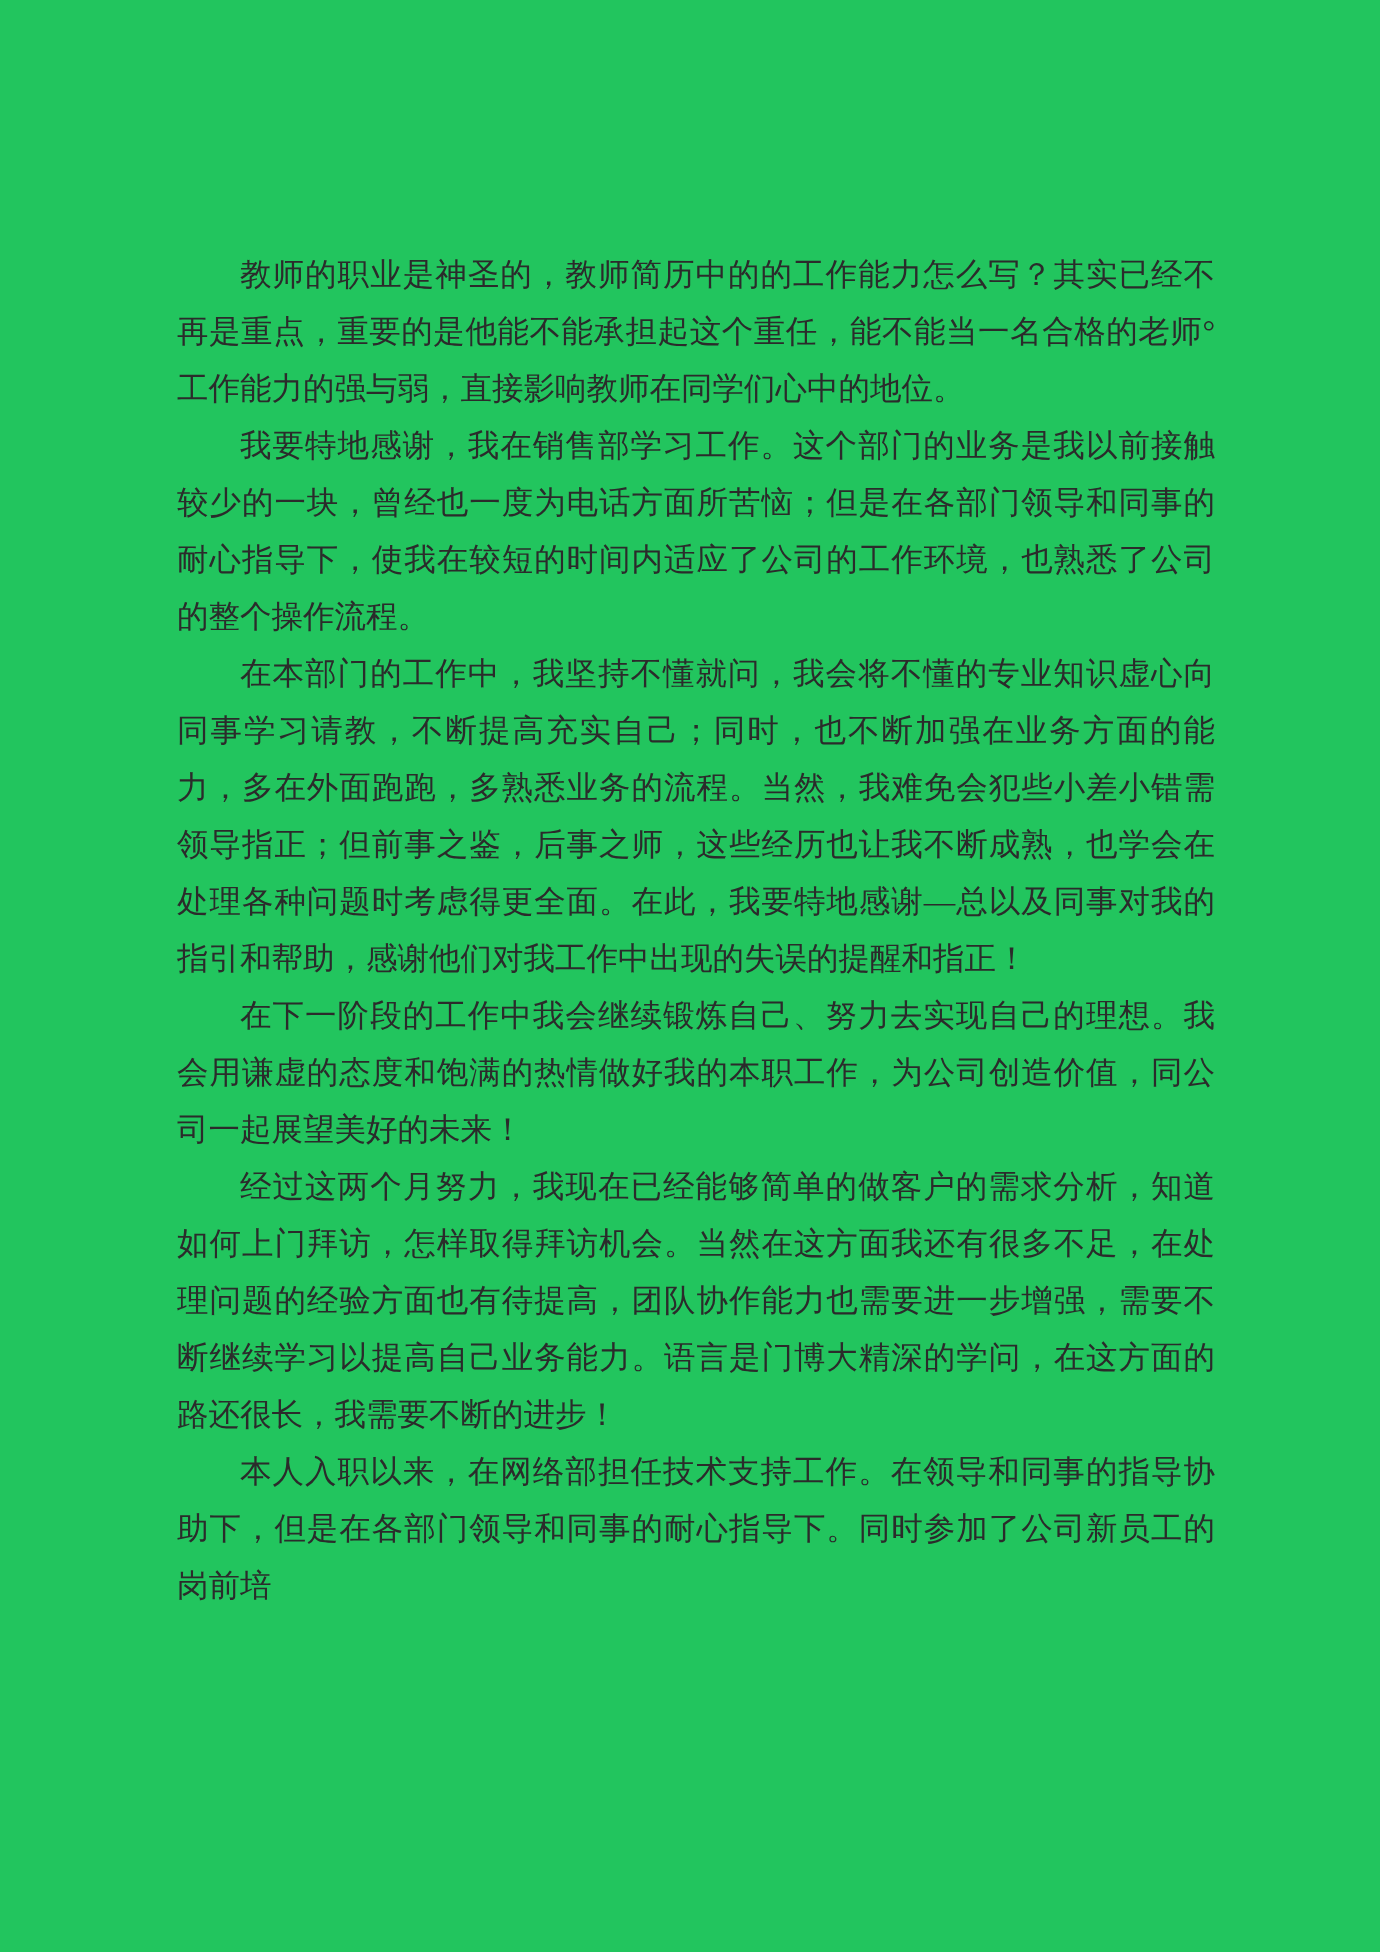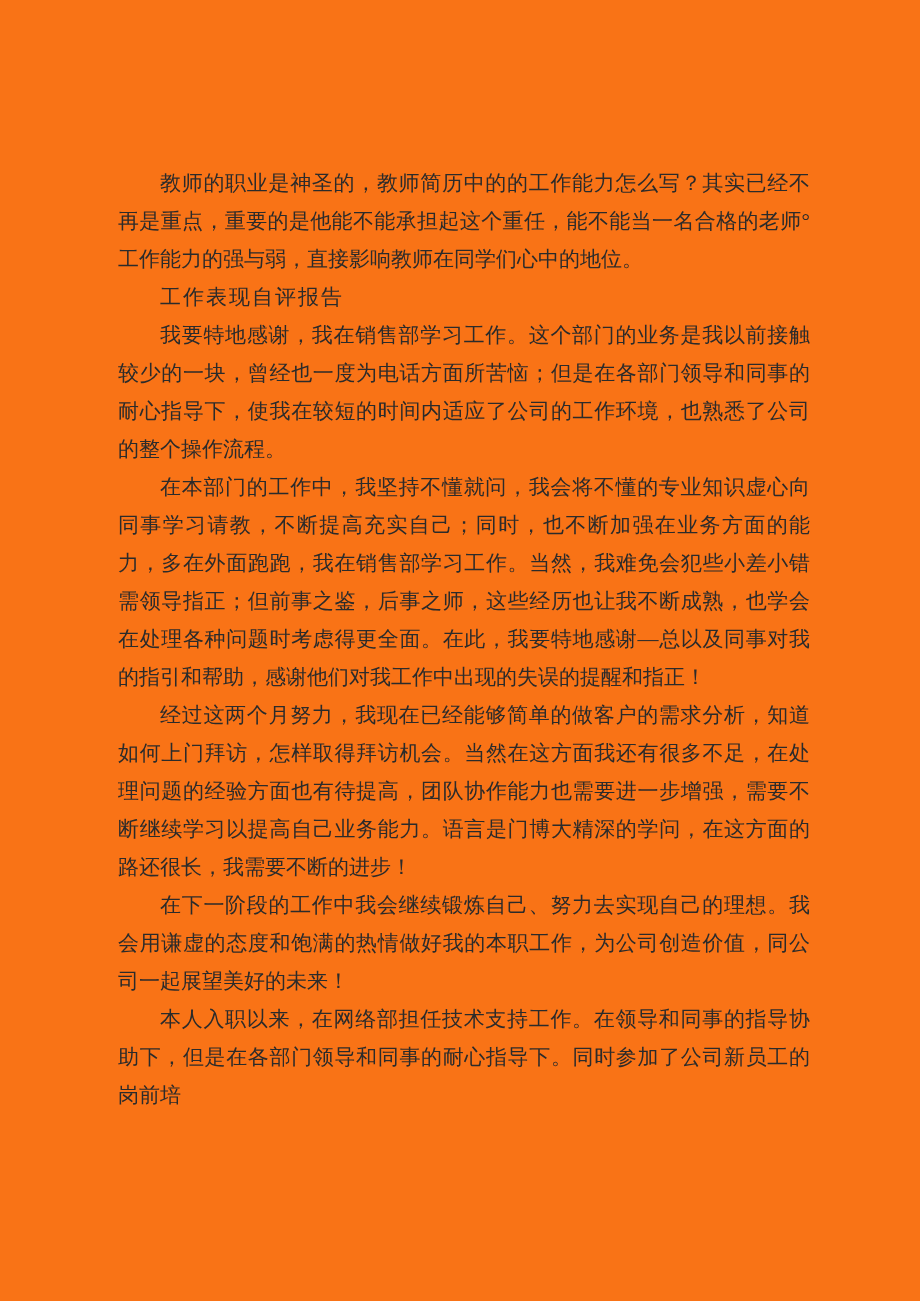--- a/index.html
+++ b/index.html
@@ -10,21 +10,21 @@
     width: 920px;
     height: 1301px;
     background: #ffffff;
     overflow: hidden;
   }
   .doc-page {
     box-sizing: border-box;
     width: 920px;
     height: 1301px;
     padding: 164px 110px 0 118px;
-    background: #f97316;
+    background: #22c55e;
     font-family: "Liberation Serif", "DejaVu Serif", serif;
     font-size: 21px;
     line-height: 38px;
     color: #2b2b2b;
   }
   .doc-page p {
     margin: 0;
     text-align: justify;
     text-indent: 2em;
     word-break: break-all;
@@ -36,24 +36,23 @@
     letter-spacing: 2px;
     line-height: 38px;
   }
 </style>
 </head>
 <body>
 
 <div class="doc-page">
   <p>教师的职业是神圣的，教师简历中的的工作能力怎么写？其实已经不再是重点，重要的是他能不能承担起这个重任，能不能当一名合格的老师° 工作能力的强与弱，直接影响教师在同学们心中的地位。</p>
 
-  <p class="doc-title">工作表现自评报告</p>
 
   <p>我要特地感谢，我在销售部学习工作。这个部门的业务是我以前接触较少的一块，曾经也一度为电话方面所苦恼；但是在各部门领导和同事的耐心指导下，使我在较短的时间内适应了公司的工作环境，也熟悉了公司的整个操作流程。</p>
 
-  <p>在本部门的工作中，我坚持不懂就问，我会将不懂的专业知识虚心向同事学习请教，不断提高充实自己；同时，也不断加强在业务方面的能力，多在外面跑跑，我在销售部学习工作。当然，我难免会犯些小差小错需领导指正；但前事之鉴，后事之师，这些经历也让我不断成熟，也学会在处理各种问题时考虑得更全面。在此，我要特地感谢—总以及同事对我的指引和帮助，感谢他们对我工作中出现的失误的提醒和指正！</p>
+  <p>在本部门的工作中，我坚持不懂就问，我会将不懂的专业知识虚心向同事学习请教，不断提高充实自己；同时，也不断加强在业务方面的能力，多在外面跑跑，多熟悉业务的流程。当然，我难免会犯些小差小错需领导指正；但前事之鉴，后事之师，这些经历也让我不断成熟，也学会在处理各种问题时考虑得更全面。在此，我要特地感谢—总以及同事对我的指引和帮助，感谢他们对我工作中出现的失误的提醒和指正！</p>
+
+  <p>在下一阶段的工作中我会继续锻炼自己、努力去实现自己的理想。我会用谦虚的态度和饱满的热情做好我的本职工作，为公司创造价值，同公司一起展望美好的未来！</p>
 
   <p>经过这两个月努力，我现在已经能够简单的做客户的需求分析，知道如何上门拜访，怎样取得拜访机会。当然在这方面我还有很多不足，在处理问题的经验方面也有待提高，团队协作能力也需要进一步增强，需要不断继续学习以提高自己业务能力。语言是门博大精深的学问，在这方面的路还很长，我需要不断的进步！</p>
-
-  <p>在下一阶段的工作中我会继续锻炼自己、努力去实现自己的理想。我会用谦虚的态度和饱满的热情做好我的本职工作，为公司创造价值，同公司一起展望美好的未来！</p>
 
   <p>本人入职以来，在网络部担任技术支持工作。在领导和同事的指导协助下，但是在各部门领导和同事的耐心指导下。同时参加了公司新员工的岗前培</p>
 </div>
 
 </body></html>

